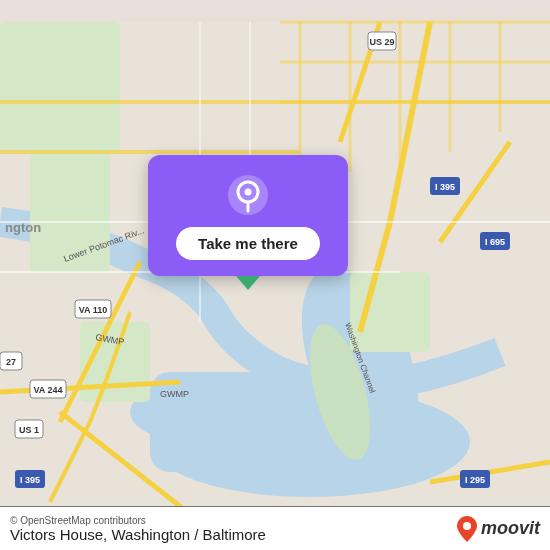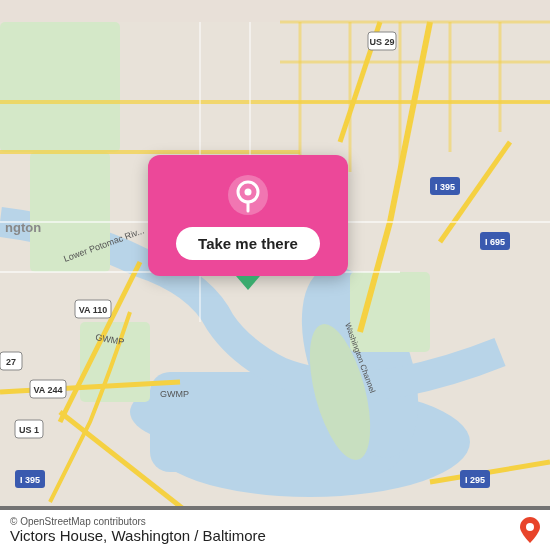--- a/index.html
+++ b/index.html
@@ -31,21 +31,21 @@
       position: absolute;
       bottom: 0;
       left: 0;
       right: 0;
       height: 44px;
       background: white;
       display: flex;
       align-items: center;
       justify-content: space-between;
       padding: 0 10px;
-      border-top: 4px solid #737373;
+      border-top: 1px solid #737373;
       z-index: 10;
     }
 
     .bottom-bar-left {
       display: flex;
       flex-direction: column;
     }
 
     .attribution-text {
       font-size: 10px;
@@ -70,21 +70,21 @@
       color: #333;
       font-style: italic;
     }
 
     
     .popup-card {
       position: absolute;
       top: 155px;
       left: 148px;
       width: 200px;
-      background: #ec4899;
+      background: #8b5cf6;
       border-radius: 12px;
       display: flex;
       flex-direction: column;
       align-items: center;
       padding: 18px 20px 16px 20px;
       z-index: 20;
       box-shadow: 0 4px 16px rgba(0,0,0,0.25);
     }
 
     .popup-card::after {
@@ -224,16 +224,17 @@
     <div class="bottom-bar-left">
       <span class="attribution-text">© OpenStreetMap contributors</span>
       <span class="location-title">Victors House, Washington / Baltimore</span>
     </div>
     <div class="moovit-logo">
 
       <svg width="20" height="26" viewBox="0 0 20 26">
         <path d="M10 0 C4.5 0 0 4.5 0 10 C0 16 10 26 10 26 C10 26 20 16 20 10 C20 4.5 15.5 0 10 0Z" fill="#e8442a"></path>
         <circle cx="10" cy="10" r="4" fill="white"></circle>
       </svg>
+      <span class="moovit-text">moovit</span>
     </div>
   </div>
 
 </div>
 
 </body></html>

